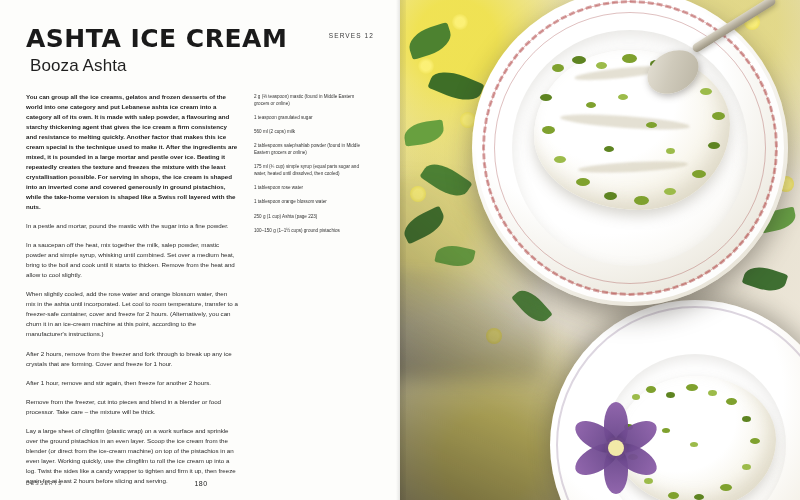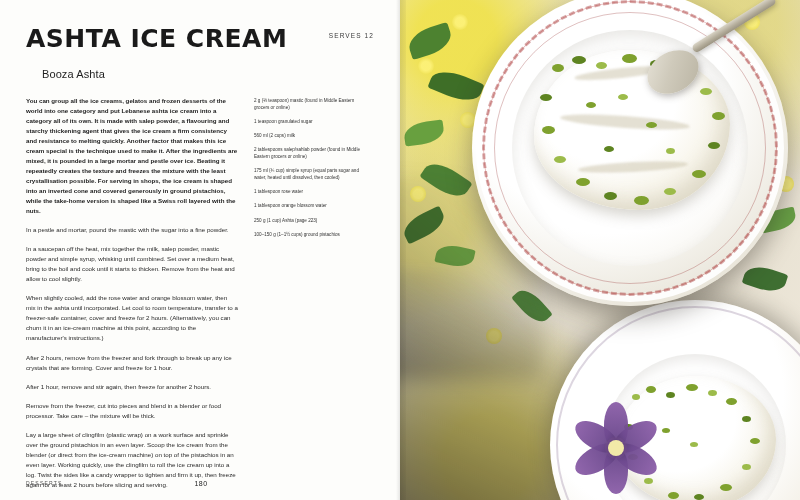--- a/index.html
+++ b/index.html
@@ -41,23 +41,23 @@
     font-weight: bold;
     font-size: 25px;
     letter-spacing: 0.5px;
     line-height: 1.02;
     color: #1a1a1a;
     text-transform: uppercase;
     margin: 0 0 2px 0;
   }
   .recipe-subtitle {
     font-family: "Liberation Sans", sans-serif;
-    font-size: 11px;
+    font-size: 17px;
     color: #1f1f1f;
-    margin: 16px;
+    margin: 4px;
     letter-spacing: 0.1px;
   }
   .serves {
     position: absolute;
     right: 2px;
     top: 6px;
     font-size: 6.5px;
     letter-spacing: 1.1px;
     color: #3a3a3a;
     text-transform: uppercase;

